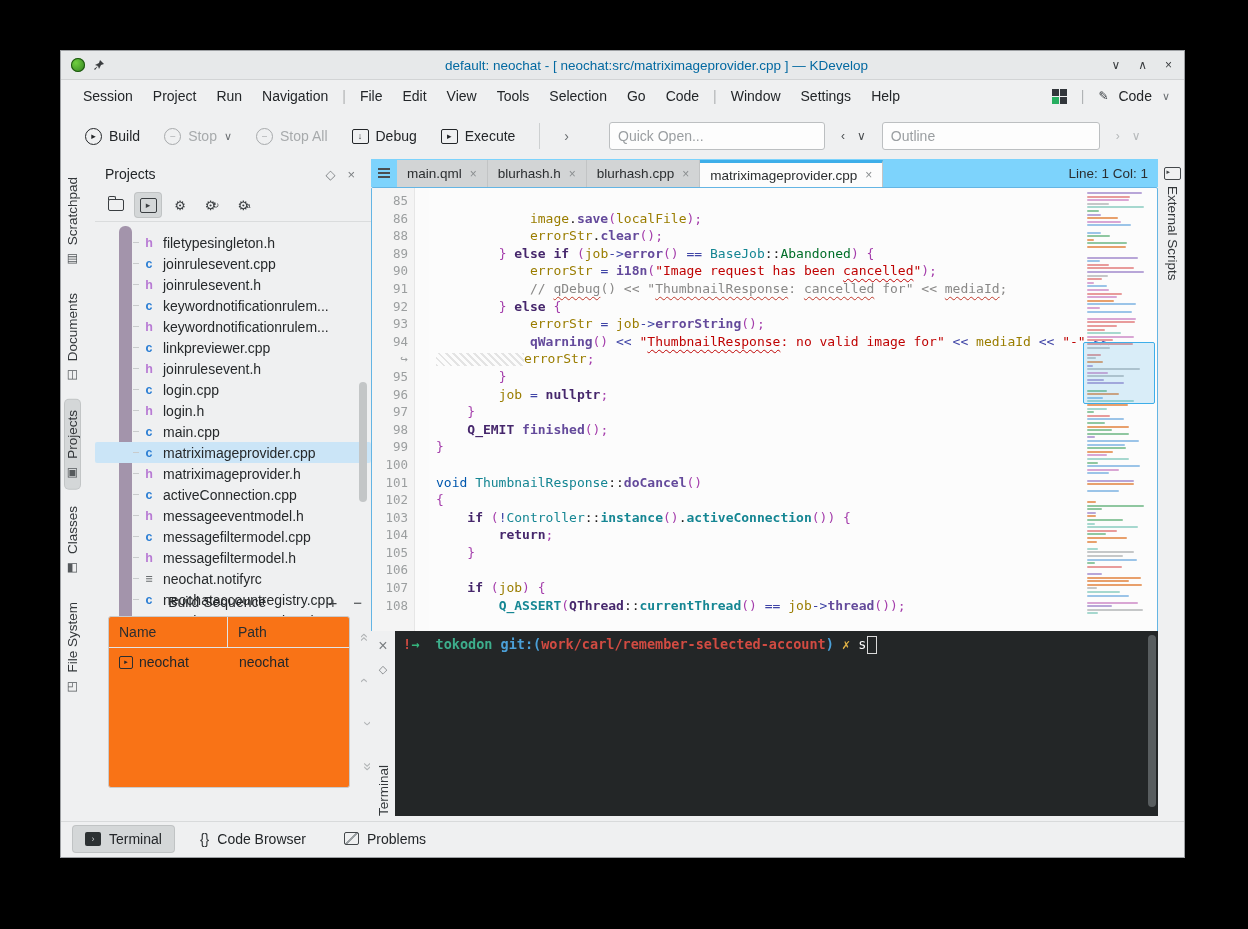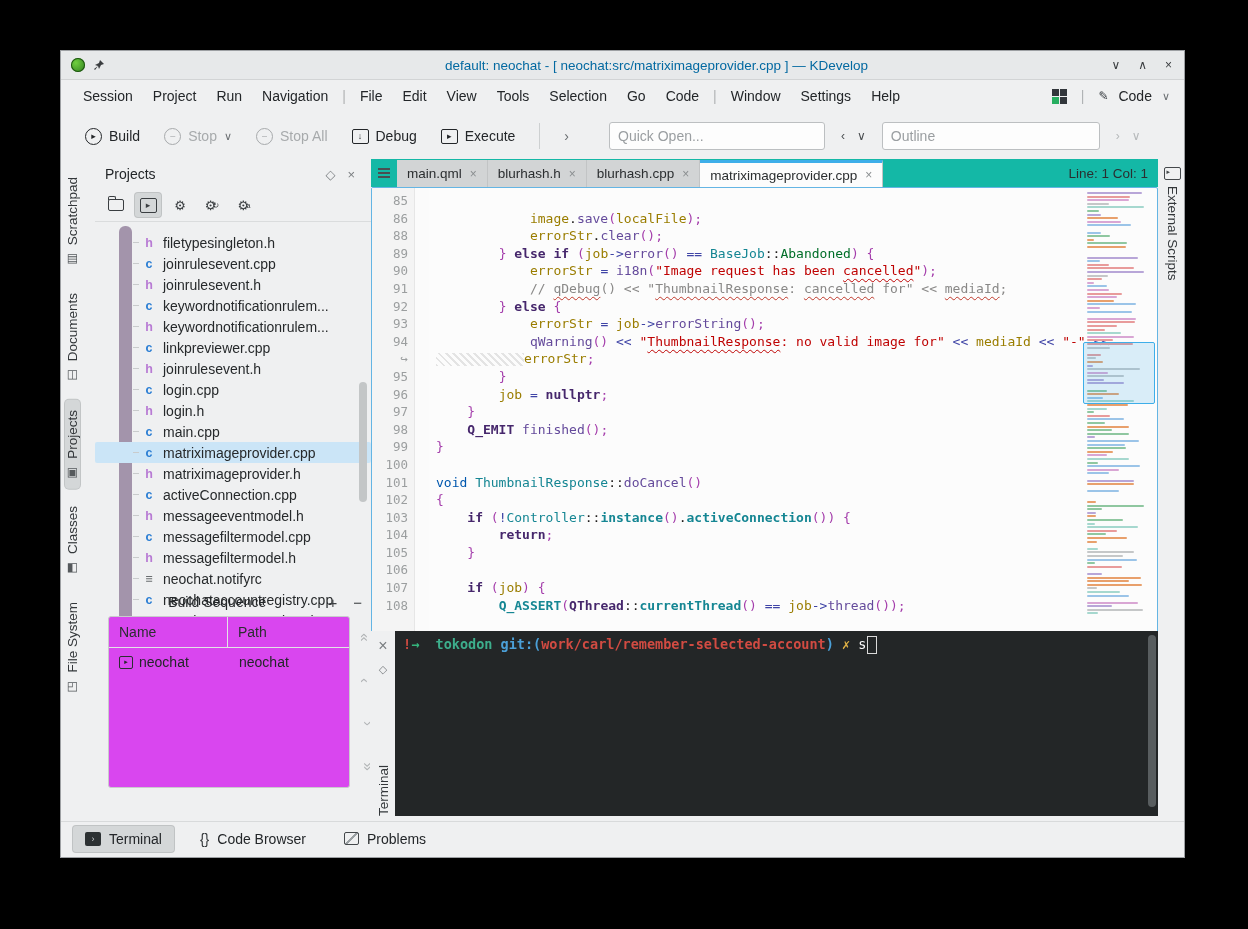--- a/index.html
+++ b/index.html
@@ -66,50 +66,50 @@
   .fico.cpp{color:#2d7fd4;}.fico.h{color:#b87bd4;}.fico.rc{color:#6a6e71;font-weight:normal;}
   .fico.kcfg{color:#d06bb0;}
   .trow.sel{background:#cbe5f7;border-radius:2px;}
   .tree-scroll{position:absolute;right:4px;top:160px;width:8px;height:120px;background:#c3c6c7;border-radius:4px;}
   
   .bseq{position:absolute;left:43px;top:537px;width:276px;height:228px;}
   .bseq-head{display:flex;align-items:center;height:28px;padding:0 10px;font-size:14px;}
   .bseq-head .title{flex:1;text-align:center;}
   .bseq-head .hbtn{padding:0 8px;color:#3a3e41;font-size:15px;}
   .bseq-body{display:flex;height:172px;}
-  .btable{flex:1;background:#d946ef;border:1px solid #c9cbcc;border-radius:3px;margin-left:4px;overflow:hidden;font-size:14px;}
+  .btable{flex:1;background:#f97316;border:1px solid #c9cbcc;border-radius:3px;margin-left:4px;overflow:hidden;font-size:14px;}
   .btable .hrow{display:flex;height:30px;align-items:center;border-bottom:1px solid #e2e4e5;}
   .btable .hcell{padding-left:10px;color:#2b2e30;}
   .btable .hcell.c1{width:108px;border-right:1px solid #e2e4e5;height:100%;display:flex;align-items:center;}
   .btable .drow{display:flex;align-items:center;height:28px;}
   .btable .dcell.c1{width:108px;padding-left:10px;display:flex;align-items:center;gap:6px;}
   .btable .dcell.c2{padding-left:12px;}
   .run-mini{width:12px;height:11px;border:1.5px solid #2c2f31;border-radius:2px;font-size:7px;display:flex;align-items:center;justify-content:center;}
   .bseq-arrows{width:30px;display:flex;flex-direction:column;align-items:center;justify-content:space-around;color:#b0b3b5;font-size:15px;}
   .rot90{display:inline-block;transform:rotate(90deg);}
   .rot270{display:inline-block;transform:rotate(-90deg);}
   
-  .tabbar{position:absolute;left:310px;top:108px;width:787px;height:28px;background:#14b8a6;display:flex;align-items:flex-end;font-size:13.5px;}
+  .tabbar{position:absolute;left:310px;top:108px;width:787px;height:28px;background:#7dd3fc;display:flex;align-items:flex-end;font-size:13.5px;}
   .tab-docico{width:26px;display:flex;align-items:center;justify-content:center;height:100%;}
   .ham{width:12px;height:2px;background:#4a4e51;box-shadow:0 4px 0 #4a4e51,0 8px 0 #4a4e51;margin-bottom:8px;}
   .etab{display:flex;align-items:center;gap:8px;height:27px;padding:0 10px;background:#d2d4d5;border-right:1px solid #c2c4c5;color:#2b2e30;}
   .etab .x{color:#8a8e90;font-size:12px;}
   .etab.active{background:#fcfcfc;border-top:3px solid #3daee9;height:24px;}
   .linecol{margin-left:auto;padding-right:10px;color:#2b2e30;align-self:center;}
   .editor{position:absolute;left:310px;top:136px;width:787px;height:494px;background:#fcfcfc;
           border:1px solid #64b5e4;border-radius:2px;box-sizing:border-box;overflow:hidden;}
   .gutter{position:absolute;left:0;top:0;width:42px;height:100%;background:#f4f4f4;border-right:1px solid #e6e6e6;}
   .iconborder{position:absolute;left:43px;top:0;width:14px;height:100%;background:#fbfbfb;}
   .code{position:absolute;left:0px;top:4px;width:100%;font-family:"DejaVu Sans Mono",monospace;font-size:13px;}
   .crow{display:flex;height:17.6px;line-height:17.6px;white-space:pre;}
   .crow .ln{width:36px;text-align:right;color:#9b9e9f;padding-right:6px;flex:none;font-size:12.5px;}
   .crow .ct{padding-left:22px;}
   .pl{color:#1f1c1b;} .kw{color:#46276c;font-weight:bold;} .ty{color:#0057ae;}
   .cl{color:#158693;} .mc{color:#158693;font-weight:bold;} .en{color:#006e28;}
-  .fn{color:#644a9b;font-weight:normal;} .va{color:#9a7d00;} .st{color:#bf0303;}
+  .fn{color:#644a9b;font-weight:bold;} .va{color:#9a7d00;} .st{color:#bf0303;}
   .stq{color:#bf0303;text-decoration:underline wavy #bf0303 1px;text-underline-offset:3px;}
   .co{color:#898887;} .coq{color:#898887;text-decoration:underline wavy #c0392b 1px;text-underline-offset:3px;}
   .op{color:#3f44a6;} .pu{color:#a43dab;}
   .hatch{display:inline-block;width:88px;height:13px;background:repeating-linear-gradient(45deg,#e4e4e4 0 2px,transparent 2px 5px);vertical-align:middle;}
   .wrapmark{color:#9b9e9f;}
   .minimap{position:absolute;right:6px;top:4px;width:64px;height:482px;}
   .mmbar{height:2px;margin-bottom:1.6px;border-radius:1px;}
   .mmview{position:absolute;left:-4px;width:70px;height:60px;border:1px solid #3daee9;background:rgba(61,174,233,.18);border-radius:2px;}
   
   .rdock{position:absolute;left:1097px;top:108px;width:28px;height:520px;}

